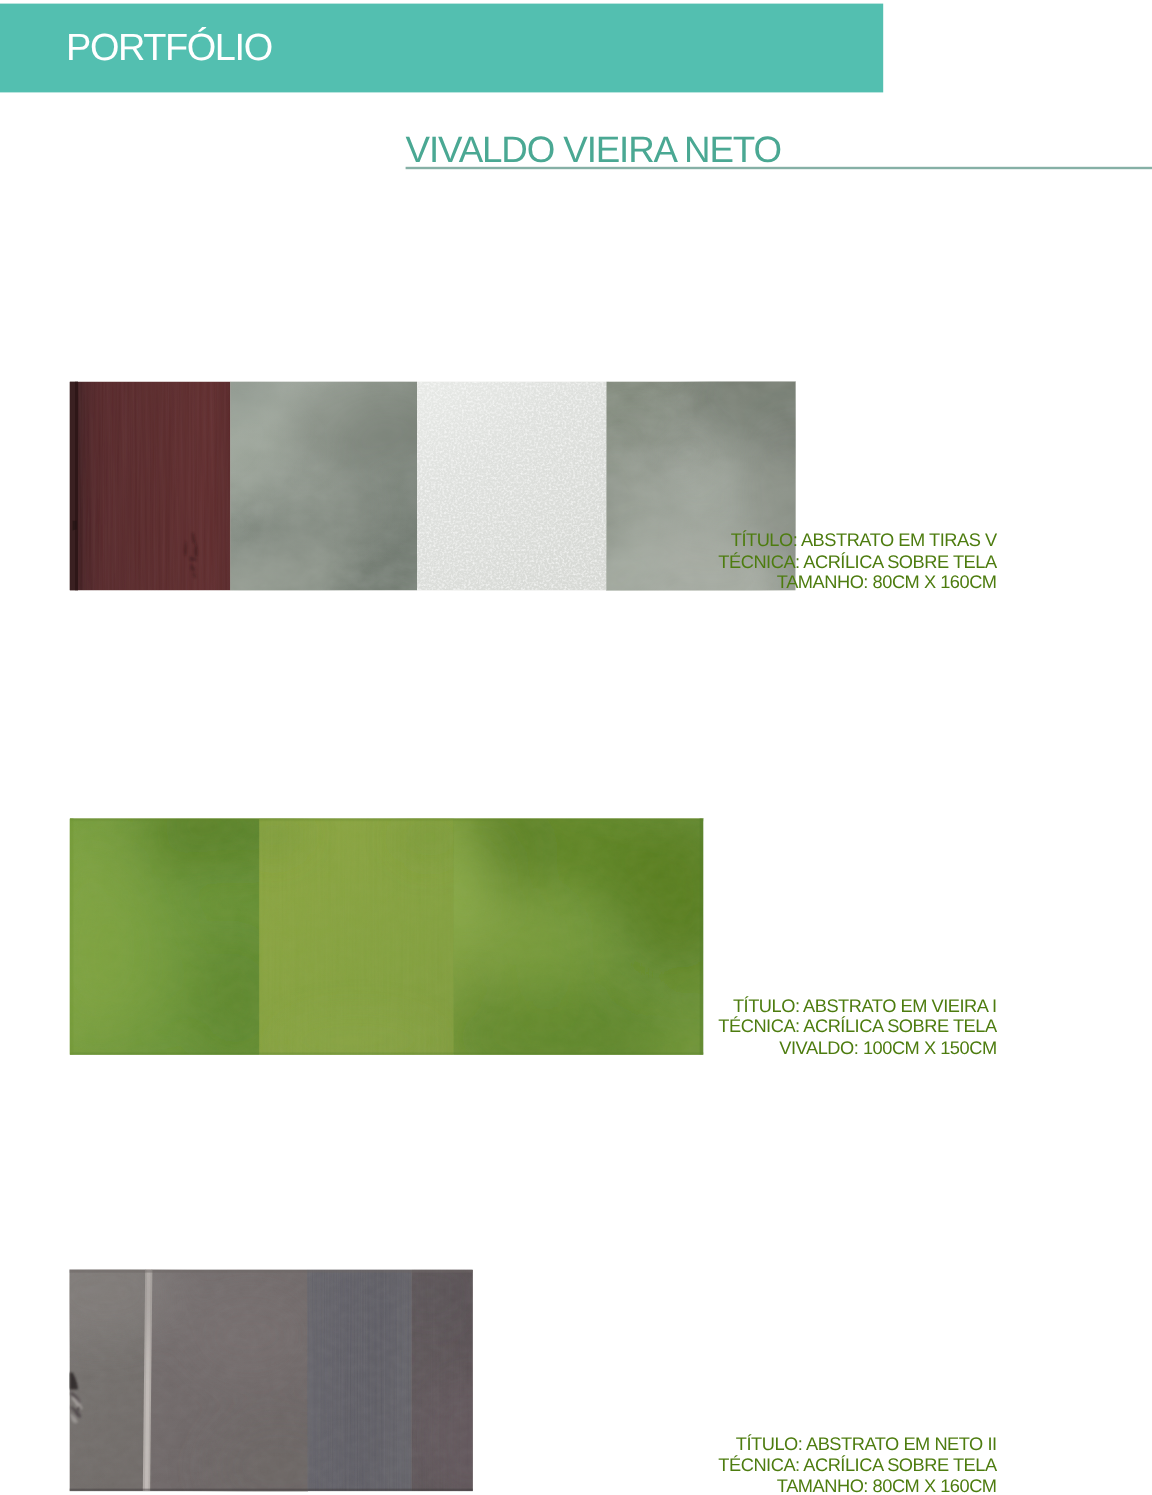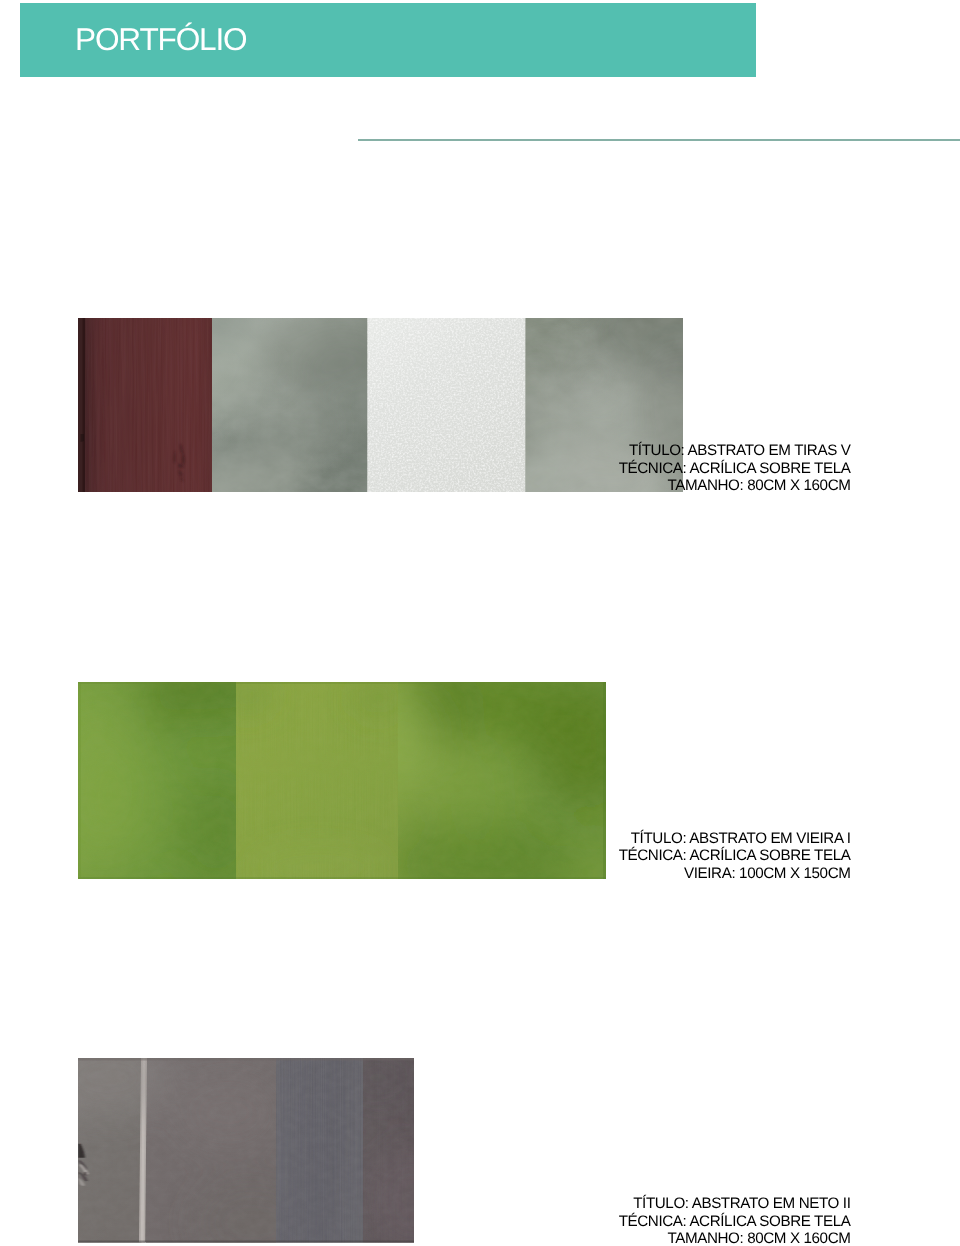--- a/index.html
+++ b/index.html
@@ -1,40 +1,41 @@
 <!DOCTYPE html>
 <html><head>
 <meta charset="utf-8">
 <title>Portfolio</title>
 <style>
   html,body{margin:0;padding:0;}
   body{width:960px;height:1246px;background:#ffffff;overflow:hidden;
        font-family:"Liberation Sans",sans-serif;-webkit-font-smoothing:antialiased;
        text-rendering:geometricPrecision;}
-  .page{position:relative;width:888px;height:1246px;margin-left:20px;}
+  .page{position:relative;width:888px;height:1246px;}
   .hdr-bar{position:absolute;left:0;top:3px;width:736px;height:74px;background:#53bfb0;}
   .hdr-title{position:absolute;left:55px;top:24.2px;font-size:31.6px;line-height:31px;
              color:#ffffff;letter-spacing:-1.17px;font-weight:400;}
   
   .artist{position:absolute;left:338px;top:110.2px;font-size:30.6px;line-height:30px;
           color:#4aa893;letter-spacing:-0.93px;font-weight:400;}
   .artist-rule{position:absolute;left:338px;top:138.6px;width:622px;height:2.6px;background:#86b0a6;}
   .art{position:absolute;display:block;}
   .art-svg{display:block;width:100%;height:100%;}
-  .caption{position:absolute;right:57.5px;text-align:right;color:#000000;
+  .caption{position:absolute;right:57.5px;text-align:right;color:#4d7c0f;
            font-size:15.2px;line-height:17.45px;letter-spacing:-0.39px;white-space:nowrap;}
 </style>
 </head>
 <body>
 
 <div class="page">
 
   <div class="hdr-bar"></div>
   <div class="hdr-title">PORTFÓLIO</div>
 
+  <div class="artist">VIVALDO VIEIRA NETO</div>
   <div class="artist-rule"></div>
 
   <div class="art" style="left:58px;top:318px;width:605px;height:174px;">
       <svg class="art-svg" viewBox="0 0 605 174" preserveAspectRatio="none">
 <defs>
 <linearGradient id="a1red" x1="0" y1="0" x2="1" y2="0">
  <stop offset="0" stop-color="#2e1718"></stop>
             <stop offset="0.04" stop-color="#301819"></stop>
  <stop offset="0.055" stop-color="#3b1b1d"></stop>
             <stop offset="0.10" stop-color="#471f21"></stop>
@@ -232,21 +233,21 @@
 <rect x="158" y="0" width="162" height="197" filter="url(#a2v)" fill="#fff"></rect>
 <rect x="0" y="0" width="528" height="2" fill="#62842c" opacity="0.3"></rect>
 <rect x="0" y="195" width="528" height="2" fill="#517a29" opacity="0.25"></rect>
 <rect x="0" y="0" width="3" height="197" fill="#709635" opacity="0.4"></rect>
 <rect x="525" y="0" width="3" height="197" fill="#517a29" opacity="0.35"></rect>
 </svg>
     </div>
   <div class="caption" style="top:830px;">
     <div>TÍTULO: ABSTRATO EM VIEIRA I</div>
     <div>TÉCNICA: ACRÍLICA SOBRE TELA</div>
-    <div>VIEIRA: 100CM X 150CM</div>
+    <div>VIVALDO: 100CM X 150CM</div>
   </div>
 
   <div class="art" style="left:58px;top:1058px;width:336px;height:184.5px;">
       <svg class="art-svg" viewBox="0 0 336 185" preserveAspectRatio="none">
 <defs>
 <linearGradient id="a3a" x1="0" y1="0" x2="0.4" y2="1">
  <stop offset="0" stop-color="#7b7774"></stop>
             <stop offset="0.5" stop-color="#75716e"></stop>
  <stop offset="1" stop-color="#716c69"></stop>
 </linearGradient>

